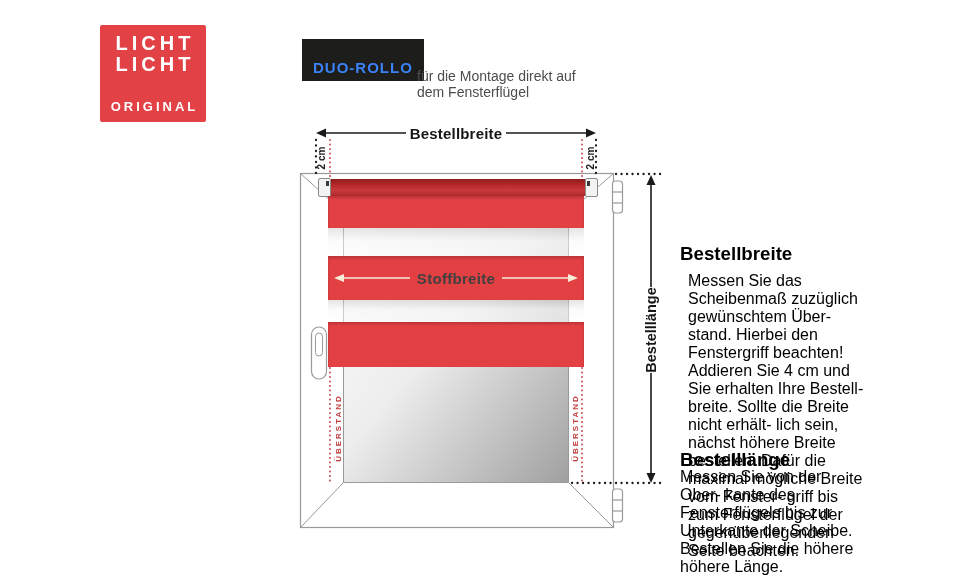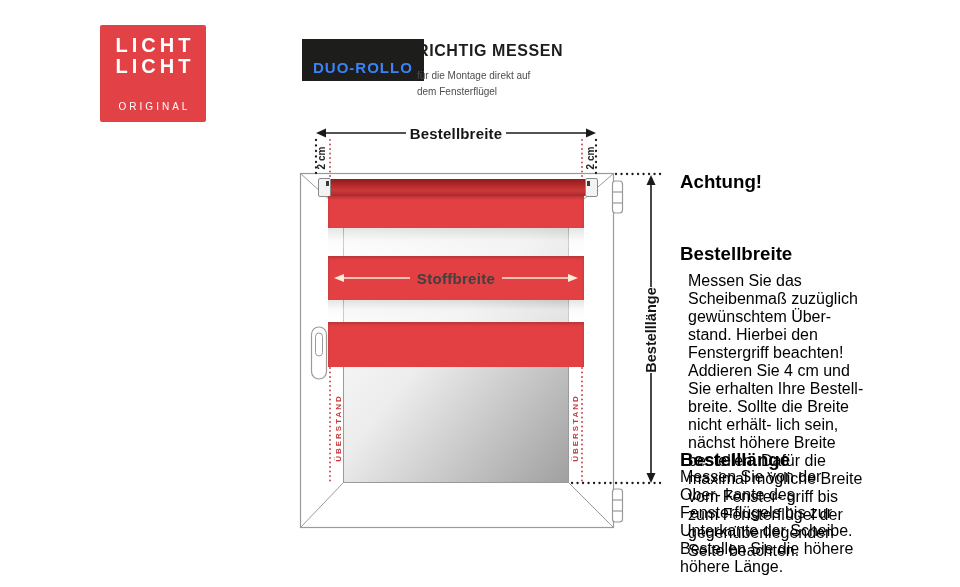--- a/index.html
+++ b/index.html
@@ -9,32 +9,32 @@
     font-family:"Liberation Sans", sans-serif; overflow:hidden;border-radius:31px;
   }
   
   .logo {
     position:absolute; left:100px; top:25px; width:106px; height:97px;
     background:#e24246; border-radius:2px;
     display:flex; flex-direction:column; align-items:center; justify-content:center;
     color:#fff; text-align:center;
   }
   .logo .big { font-size:20px; font-weight:bold; letter-spacing:4px; text-indent:4px; line-height:21px; }
-  .logo .small { font-size:10px; letter-spacing:3px; text-indent:3px; margin-top:24px; font-weight:normal; }
+  .logo .small { font-size:13px; letter-spacing:3px; text-indent:3px; margin-top:24px; font-weight:bold; }
   
   .badge {
     position:absolute; left:302px; top:39px; background:#1d1d1b; color:#3b82f6;
     font-size:15px; font-weight:bold; letter-spacing:1px; padding:20px 11px 5px 11px;
   }
   .title {
     position:absolute; left:417px; top:42px; font-size:16px; font-weight:bold;
     letter-spacing:0.6px; color:#1d1d1b;
   }
   .subtitle {
-    position:absolute; left:417px; top:68px; font-size:10px; color:#4d4d4d;
+    position:absolute; left:417px; top:68px; font-size:14px; color:#4d4d4d;
     line-height:16px; white-space:pre-line;
   }
   
   .abs { position:absolute; }
   .svg-layer { position:absolute; left:0; top:0; }
   .roller-bar {
     left:331px; top:179px; width:254px; height:17px;
     background:linear-gradient(180deg,#8c1d1e 0%,#b02627 30%,#c93a3b 68%,#ad2728 100%);
   }
   .cap {
@@ -90,21 +90,20 @@
 
 <div id="page">
 
   <div class="logo">
     <div class="big">LICHT</div>
     <div class="big">LICHT</div>
     <div class="small">ORIGINAL</div>
   </div>
 
   <div class="badge">DUO-ROLLO</div>
-  <div class="title">RICHTIG MESSEN</div>
   <div class="subtitle">für die Montage direkt auf
 dem Fensterflügel</div>
 
   <svg class="svg-layer" width="960" height="587" viewBox="0 0 960 587">
     <defs>
       <linearGradient id="glassGrad" x1="0" y1="0" x2="1" y2="1">
         <stop offset="0" stop-color="#ffffff"></stop>
         <stop offset="0.45" stop-color="#ededed"></stop>
         <stop offset="0.8" stop-color="#bcbcbc"></stop>
         <stop offset="1" stop-color="#a0a0a0"></stop>
@@ -186,21 +185,20 @@
   </svg>
 
   <div class="abs lbl-bestellbreite">Bestellbreite</div>
   <div class="abs lbl-stoffbreite">Stoffbreite</div>
   <div class="vtext lbl-2cm lbl-2cm-left">2 cm</div>
   <div class="vtext lbl-2cm lbl-2cm-right">2 cm</div>
   <div class="vtext lbl-ueberstand lbl-ueberstand-left">ÜBERSTAND</div>
   <div class="vtext lbl-ueberstand lbl-ueberstand-right">ÜBERSTAND</div>
   <div class="vtext lbl-bestelllaenge">Bestelllänge</div>
 
-  <h3 class="col sec1-h">Achtung!</h3>
   <h3 class="col sec2-h">Bestellbreite</h3>
   <p class="col sec2-b">Messen Sie das Scheibenmaß
 zuzüglich gewünschtem Über-
 stand. Hierbei den Fenstergriff
 beachten! Addieren Sie 4 cm
 und Sie erhalten Ihre Bestell-
 breite.
 Sollte die Breite nicht erhält-
 lich sein, nächst höhere Breite
 bestellen. Dafür die maximal

